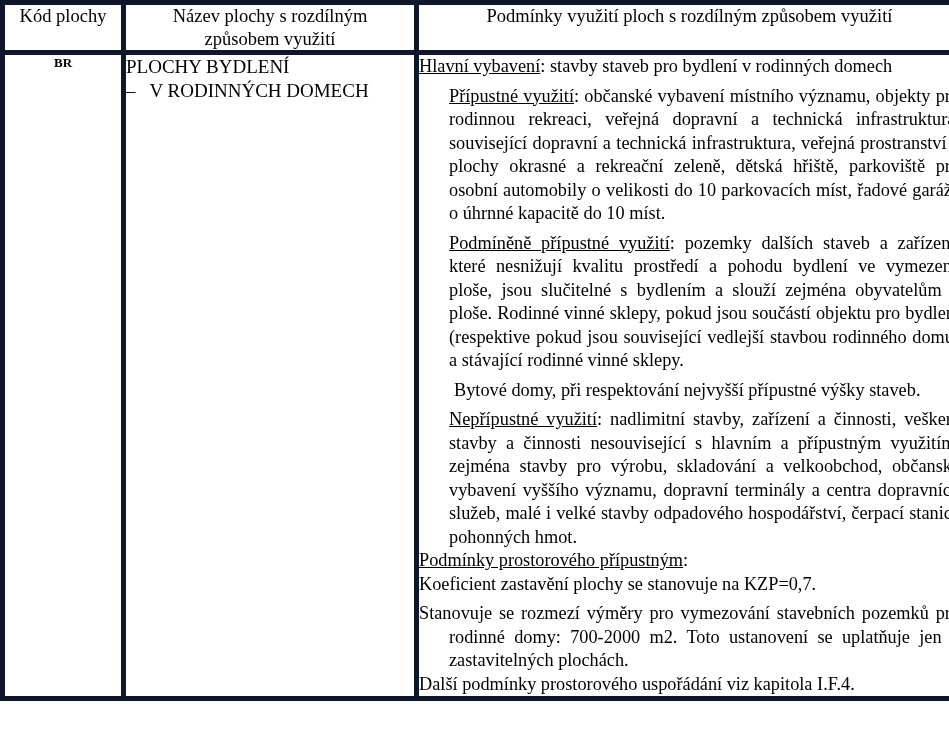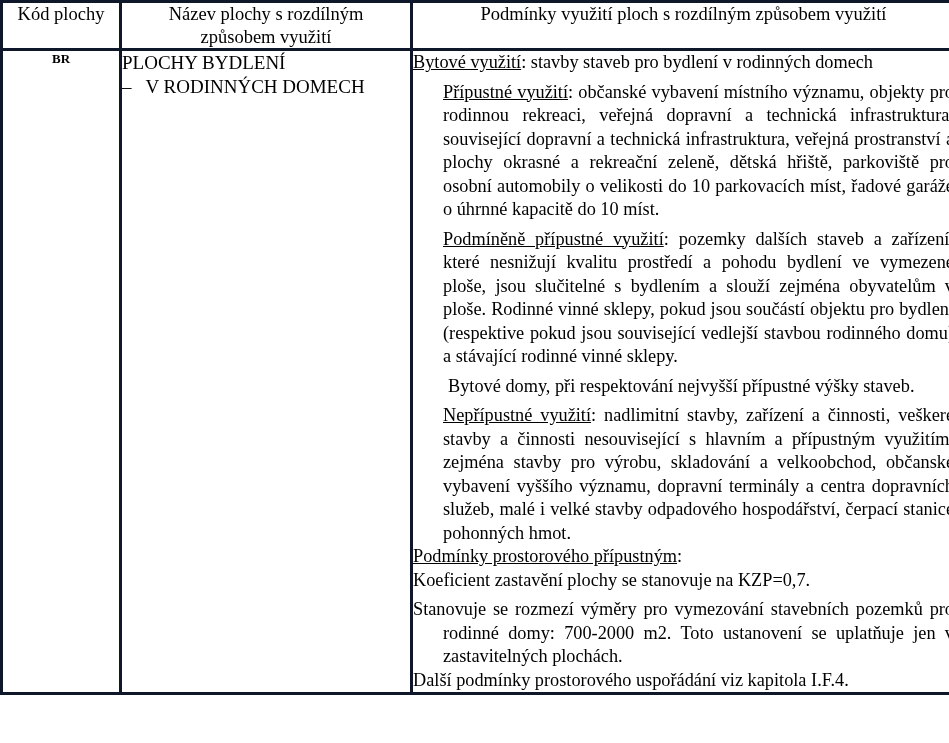--- a/index.html
+++ b/index.html
@@ -21,21 +21,21 @@
     box-sizing: border-box;
   }
   table.regulation-table {
     border-collapse: collapse;
     width: 947px;
     margin: 0;
     table-layout: fixed;
   }
   table.regulation-table td,
   table.regulation-table th {
-    border: 3px solid #0f172a;
+    border: 5px solid #0f172a;
     vertical-align: top;
     padding: 0;
   }
   th.col-code   { width: 116px; }
   th.col-name   { width: 288px; }
   th.col-cond   { width: 541px; }
 
   .head-cell {
     text-align: center;
     font-weight: normal;
@@ -100,21 +100,21 @@
     </thead>
     <tbody>
       <tr>
         <td class="cell-code">BR</td>
         <td class="cell-name">
           <span class="name-line">PLOCHY BYDLENÍ</span>
           <span class="name-line">–   V RODINNÝCH DOMECH</span>
         </td>
         <td class="cell-cond">
 
-          <p class="para"><span class="u">Bytové využití</span><span>: stavby staveb pro bydlení v rodinných domech</span></p>
+          <p class="para"><span class="u">Hlavní vybavení</span><span>: stavby staveb pro bydlení v rodinných domech</span></p>
 
           <p class="para indent-block"><span class="u">Přípustné využití</span><span>: občanské vybavení místního významu, objekty pro rodinnou rekreaci, veřejná dopravní a technická infrastruktura, související dopravní a technická infrastruktura, veřejná prostranství a plochy okrasné a rekreační zeleně, dětská hřiště, parkoviště pro osobní automobily o velikosti do 10 parkovacích míst, řadové garáže o úhrnné kapacitě do 10 míst.</span></p>
 
           <p class="para indent-block"><span class="u">Podmíněně přípustné využití</span><span>: pozemky dalších staveb a zařízení, které nesnižují kvalitu prostředí a pohodu bydlení ve vymezené ploše, jsou slučitelné s bydlením a slouží zejména obyvatelům v ploše. Rodinné vinné sklepy, pokud jsou součástí objektu pro bydlení (respektive pokud jsou související vedlejší stavbou rodinného domu) a stávající rodinné vinné sklepy.</span></p>
 
           <p class="para indent-block"><span class="spacer-lead"></span><span>Bytové domy, při respektování nejvyšší přípustné výšky staveb.</span></p>
 
           <p class="para indent-block"><span class="u">Nepřípustné využití</span><span>: nadlimitní stavby, zařízení a činnosti, veškeré stavby a činnosti nesouvisející s hlavním a přípustným využitím, zejména stavby pro výrobu, skladování a velkoobchod, občanské vybavení vyššího významu, dopravní terminály a centra dopravních služeb, malé i velké stavby odpadového hospodářství, čerpací stanice pohonných hmot.</span></p>
 
           <p class="para"><span class="u">Podmínky prostorového přípustným</span><span>:</span></p>

